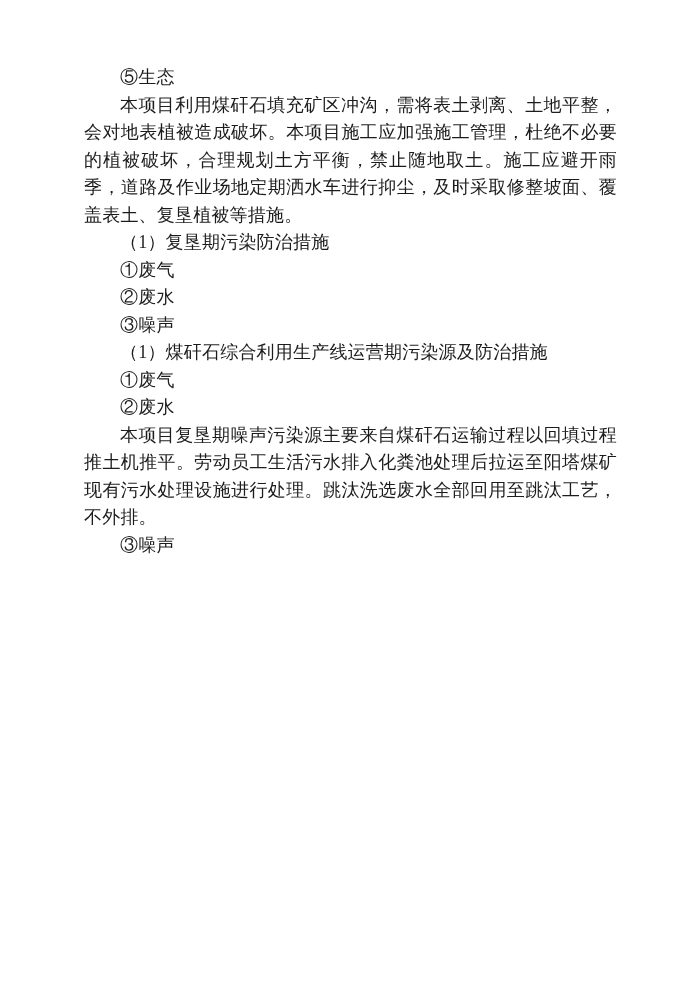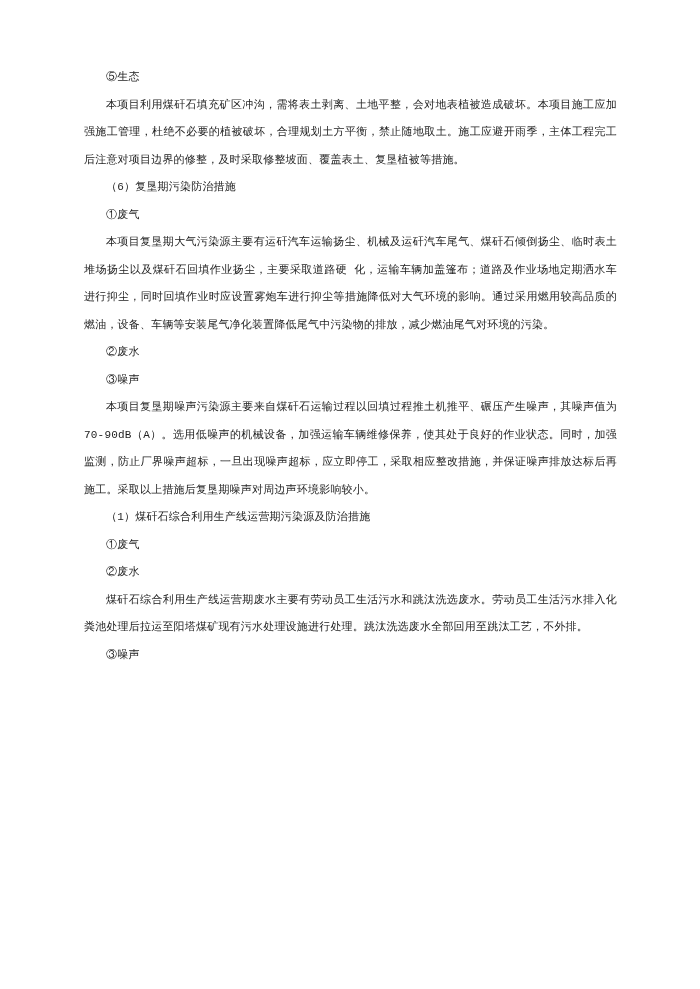--- a/index.html
+++ b/index.html
@@ -15,23 +15,22 @@
     background: #ffffff;
     overflow: hidden;
     font-family: "Liberation Serif", "DejaVu Serif", serif;
   }
   .content {
     position: absolute;
     left: 84px;
     top: 64px;
     width: 533px;
     color: #1c1c1c;
-    font-size: 11px;
+    font-size: 18px;
     line-height: 27.5px;
-    font-family: Liberation Mono, monospace;
   }
   .content p {
     margin: 0;
     padding: 0;
     text-indent: 2em;
     text-align: justify;
     text-justify: inter-ideograph;
     letter-spacing: 0.2px;
     word-break: break-all;
   }
@@ -39,26 +38,24 @@
   .content p.item-heading {
     text-align: left;
   }
 </style>
 </head>
 <body>
 
 <div class="page">
   <div class="content">
     <p class="item-heading">⑤生态</p>
-    <p class="body">本项目利用煤矸石填充矿区冲沟，需将表土剥离、土地平整，会对地表植被造成破坏。本项目施工应加强施工管理，杜绝不必要的植被破坏，合理规划土方平衡，禁止随地取土。施工应避开雨季，主体工程完工后注意对项目边界的修整，及时采取修整坡面、覆盖表土、复垦植被等措施。</p>
-    <p class="heading">（6）复垦期污染防治措施</p>
+    <p class="body">本项目利用煤矸石填充矿区冲沟，需将表土剥离、土地平整，会对地表植被造成破坏。本项目施工应加强施工管理，杜绝不必要的植被破坏，合理规划土方平衡，禁止随地取土。施工应避开雨季，道路及作业场地定期洒水车进行抑尘，及时采取修整坡面、覆盖表土、复垦植被等措施。</p>
+    <p class="heading">（1）复垦期污染防治措施</p>
     <p class="item-heading">①废气</p>
-    <p class="body">本项目复垦期大气污染源主要有运矸汽车运输扬尘、机械及运矸汽车尾气、煤矸石倾倒扬尘、临时表土堆场扬尘以及煤矸石回填作业扬尘，主要采取道路硬 化，运输车辆加盖篷布；道路及作业场地定期洒水车进行抑尘，同时回填作业时应设置雾炮车进行抑尘等措施降低对大气环境的影响。通过采用燃用较高品质的燃油，设备、车辆等安装尾气净化装置降低尾气中污染物的排放，减少燃油尾气对环境的污染。</p>
     <p class="item-heading">②废水</p>
     <p class="item-heading">③噪声</p>
-    <p class="body">本项目复垦期噪声污染源主要来自煤矸石运输过程以回填过程推土机推平、碾压产生噪声，其噪声值为 70-90dB（A）。选用低噪声的机械设备，加强运输车辆维修保养，使其处于良好的作业状态。同时，加强监测，防止厂界噪声超标，一旦出现噪声超标，应立即停工，采取相应整改措施，并保证噪声排放达标后再施工。采取以上措施后复垦期噪声对周边声环境影响较小。</p>
     <p class="heading">（1）煤矸石综合利用生产线运营期污染源及防治措施</p>
     <p class="item-heading">①废气</p>
     <p class="item-heading">②废水</p>
-    <p class="body">煤矸石综合利用生产线运营期废水主要有劳动员工生活污水和跳汰洗选废水。劳动员工生活污水排入化粪池处理后拉运至阳塔煤矿现有污水处理设施进行处理。跳汰洗选废水全部回用至跳汰工艺，不外排。</p>
+    <p class="body">本项目复垦期噪声污染源主要来自煤矸石运输过程以回填过程推土机推平。劳动员工生活污水排入化粪池处理后拉运至阳塔煤矿现有污水处理设施进行处理。跳汰洗选废水全部回用至跳汰工艺，不外排。</p>
     <p class="item-heading">③噪声</p>
   </div>
 </div>
 
 </body></html>

